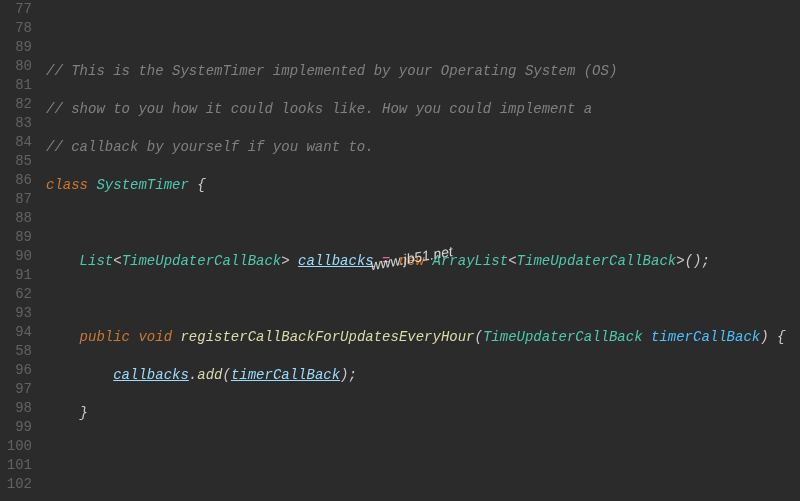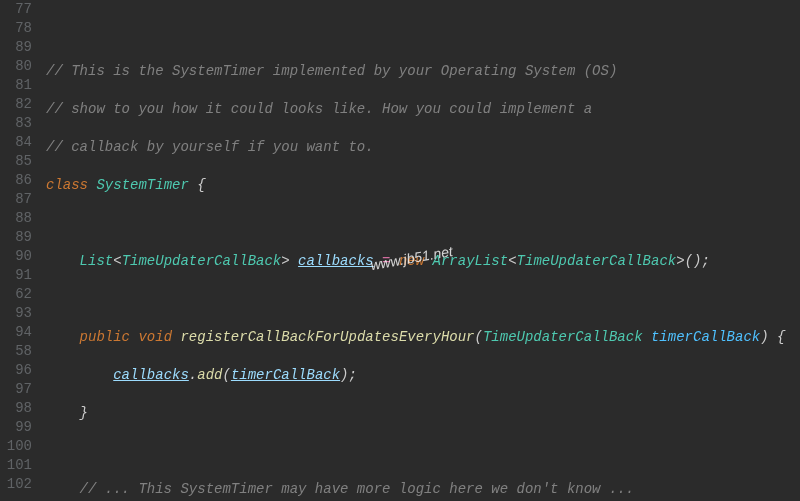--- a/index.html
+++ b/index.html
@@ -94,21 +94,20 @@
 <div class="line"><span class="c-comment">// show to you how it could looks like. How you could implement a</span></div>
 <div class="line"><span class="c-comment">// callback by yourself if you want to.</span></div>
 <div class="line"><span class="c-keyword">class</span> <span class="c-type">SystemTimer</span><span class="c-punct"> {</span></div>
 <div class="line"></div>
 <div class="line">    <span class="c-type">List</span><span class="c-punct">&lt;</span><span class="c-type">TimeUpdaterCallBack</span><span class="c-punct">&gt;</span> <span class="c-var">callbacks</span><span class="c-op"> = </span><span class="c-keyword">new</span> <span class="c-type">ArrayList</span><span class="c-punct">&lt;</span><span class="c-type">TimeUpdaterCallBack</span><span class="c-punct">&gt;</span><span class="c-punct">();</span></div>
 <div class="line"></div>
 <div class="line">    <span class="c-keyword">public</span> <span class="c-keyword">void</span> <span class="c-method">registerCallBackForUpdatesEveryHour</span><span class="c-punct">(</span><span class="c-type">TimeUpdaterCallBack</span> <span class="c-param">timerCallBack</span><span class="c-punct">) {</span></div>
 <div class="line">        <span class="c-var">callbacks</span><span class="c-punct">.</span><span class="c-method">add</span><span class="c-punct">(</span><span class="c-var">timerCallBack</span><span class="c-punct">);</span></div>
 <div class="line">    <span class="c-punct">}</span></div>
 <div class="line"></div>
-<div class="line">    <span class="c-comment">// ... This SystemTimer may have more logic here we don't know ...</span></div>
 
 
 
 
 
 
 
 
 
 

